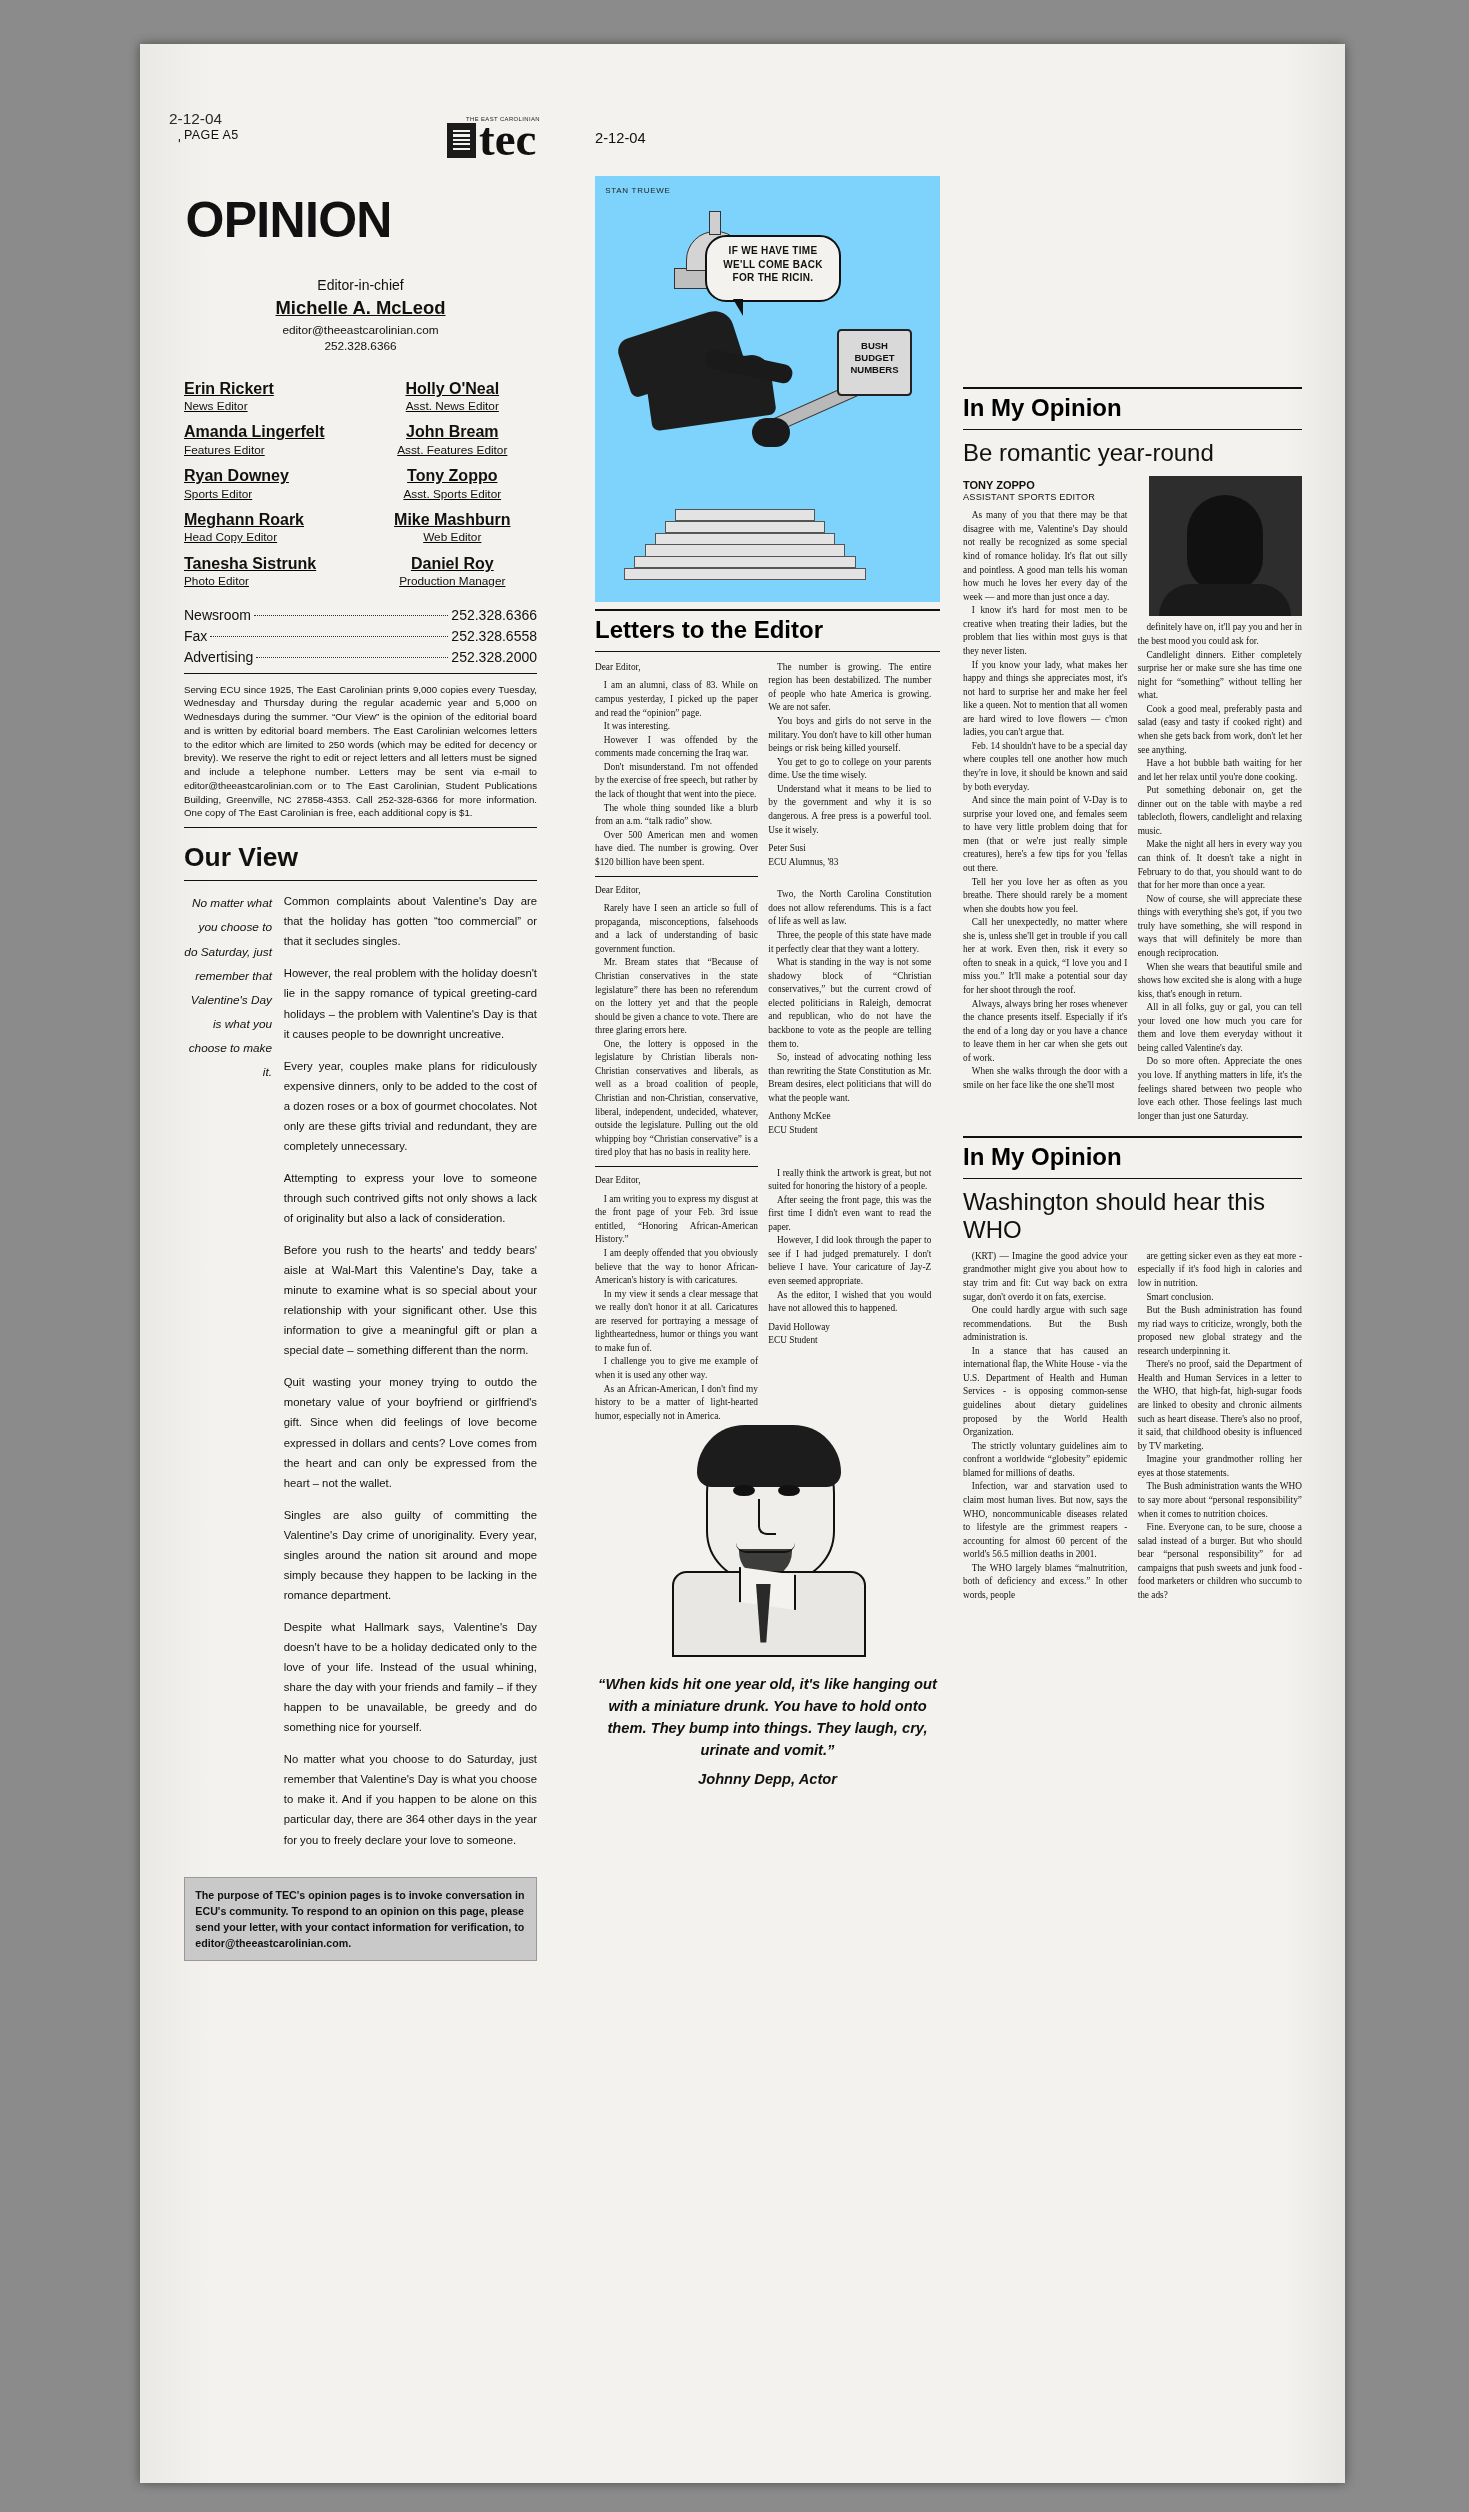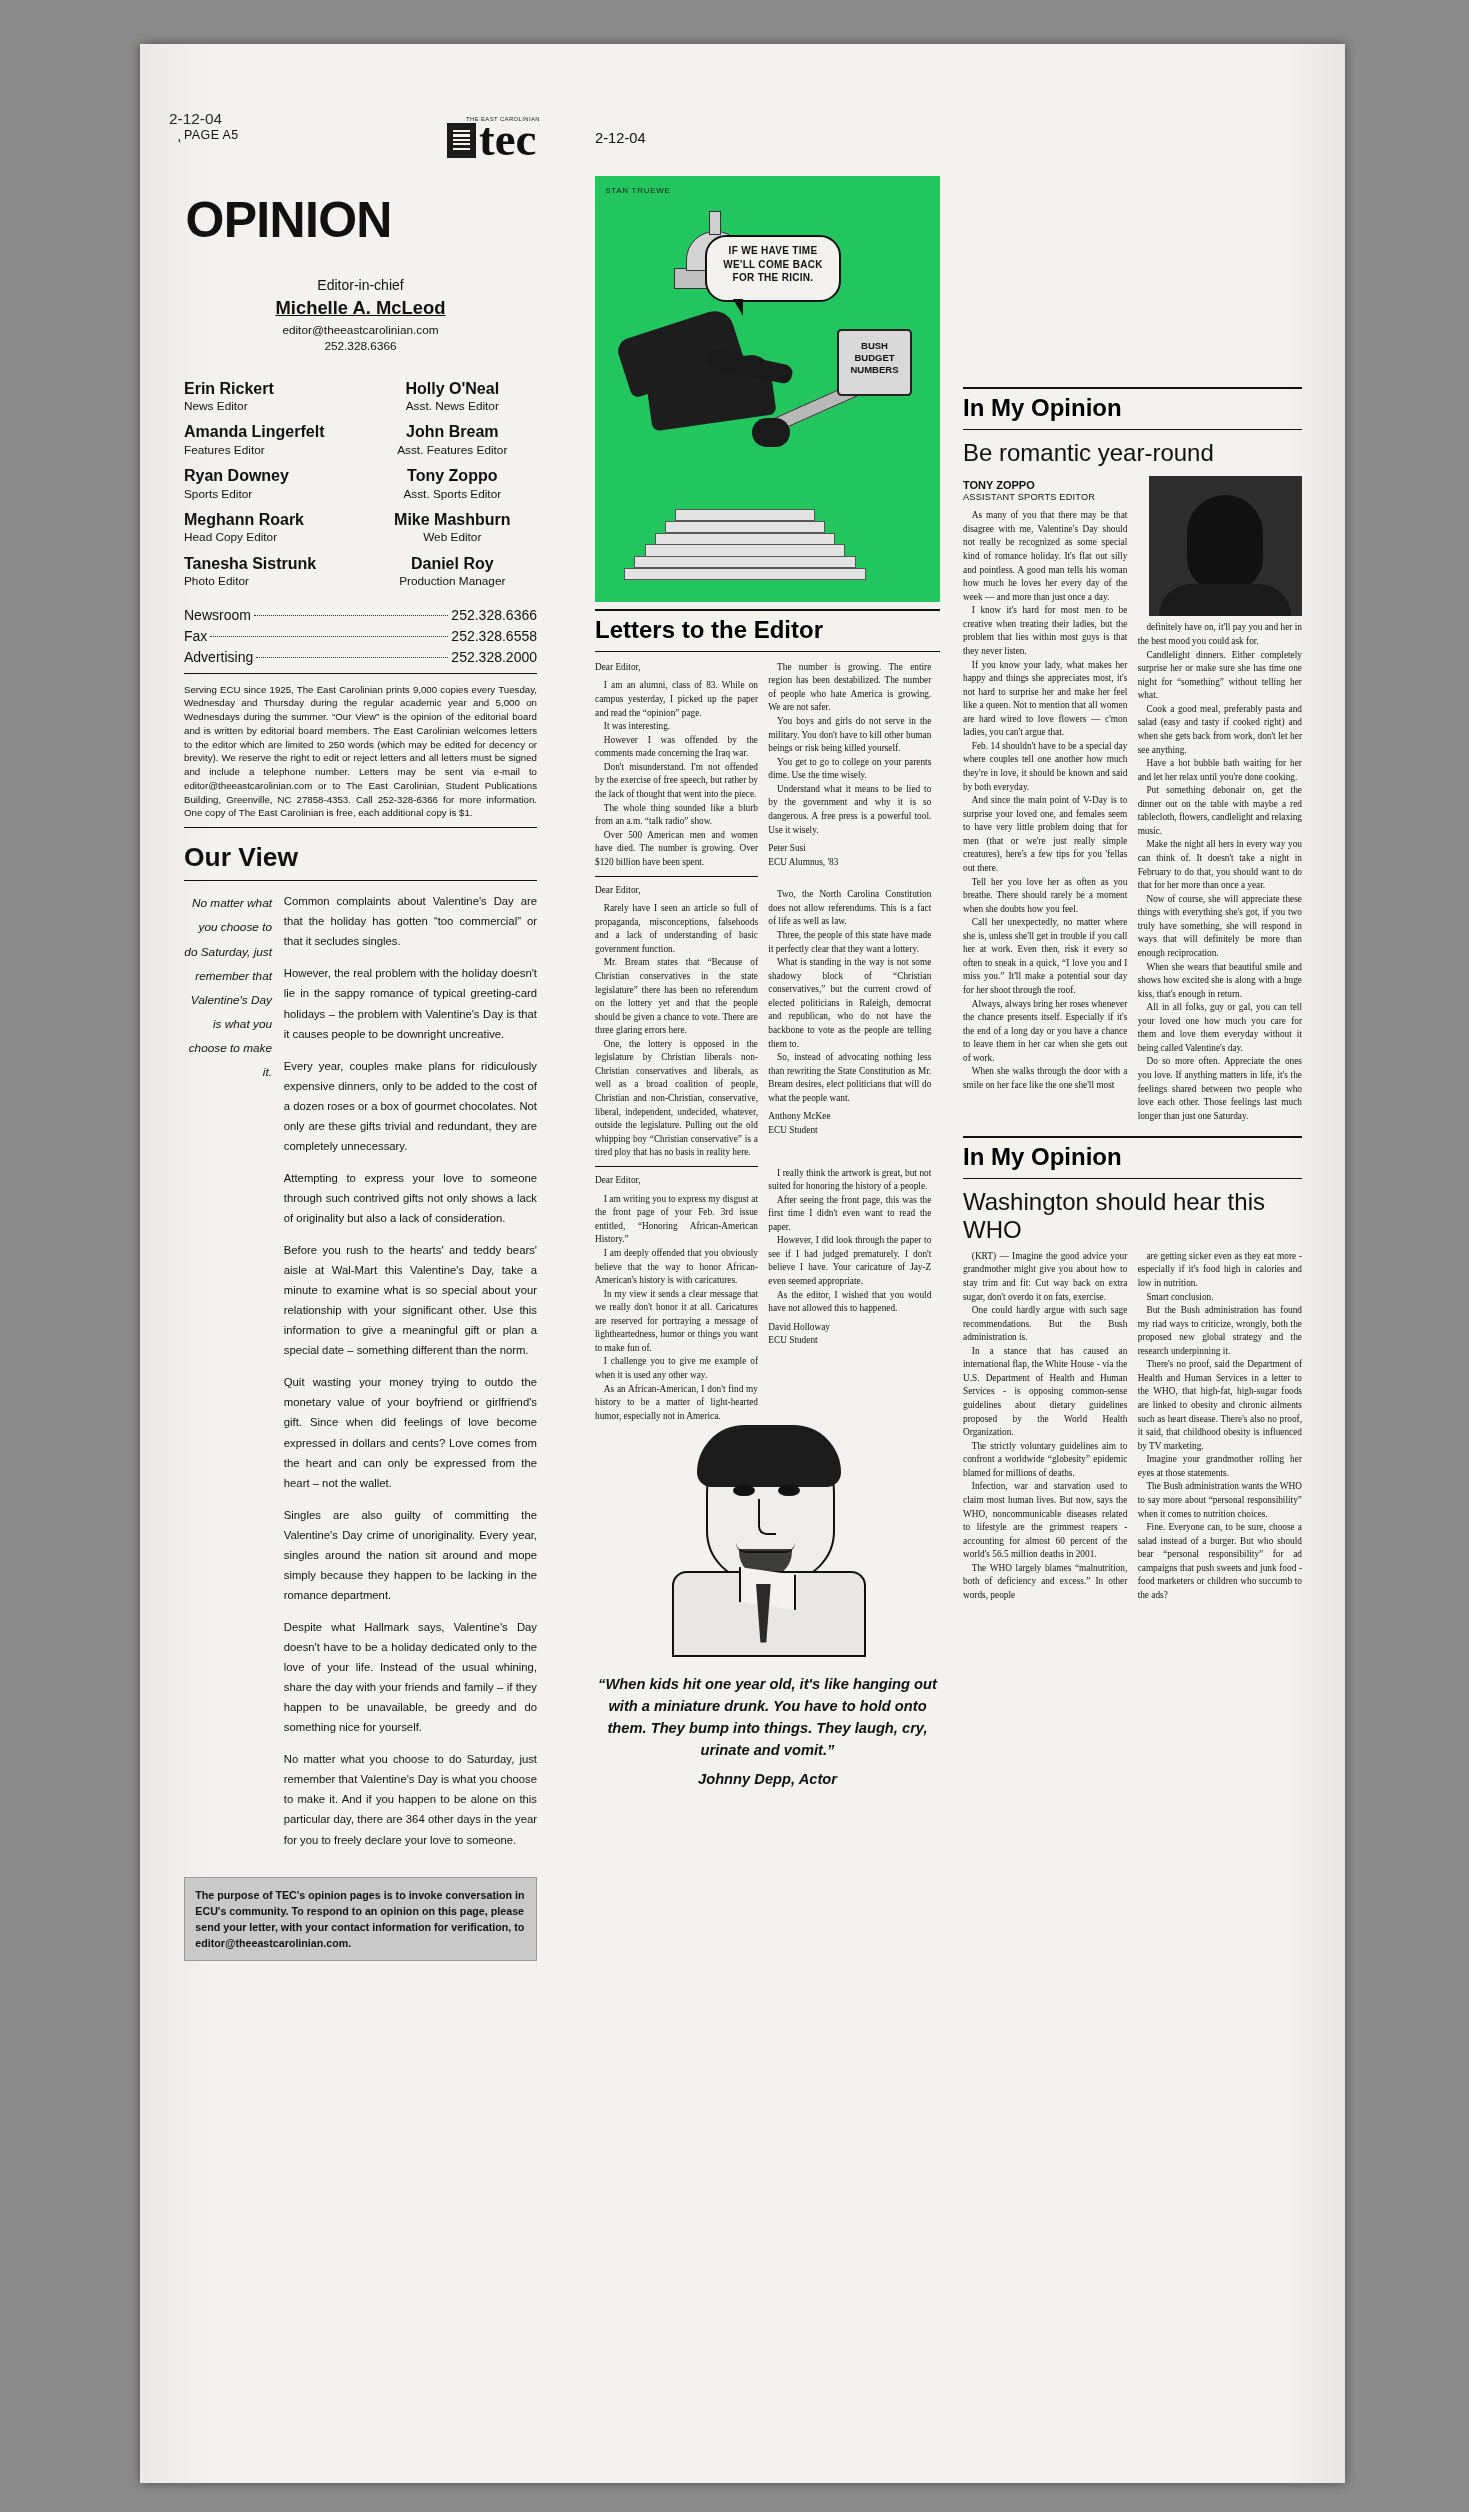--- a/index.html
+++ b/index.html
@@ -22,41 +22,41 @@
   .logo .box:after{content:"";position:absolute;left:5.9px;top:7.3px;width:17.6px;height:22px;
       background:repeating-linear-gradient(#f3f2ee 0 2.2px,#1b1b1b 2.2px 4.4px);}
   .col-left{position:absolute;left:44px;top:147px;width:353px;}
   .opinion-title{font-family:"Liberation Sans",sans-serif;font-weight:bold;font-size:50px;letter-spacing:-0.7px;color:#111;margin:0 0 28px 1.5px;}
   .masthead{text-align:center;}
   .masthead .eic-label{font-family:"Liberation Sans",sans-serif;font-size:14px;color:#111;margin-bottom:4.4px;}
   .masthead .eic-name{font-family:"Liberation Sans",sans-serif;font-weight:bold;font-size:18.4px;color:#111;text-decoration:underline;}
   .masthead .eic-mail{font-family:"Liberation Sans",sans-serif;font-size:11.8px;color:#111;margin-top:3.7px;}
   .masthead .eic-phone{font-family:"Liberation Sans",sans-serif;font-size:11.8px;color:#111;margin-top:2.2px;}
   .staff{margin-top:16px;display:flex;justify-content:space-between;}
-  .staff .scol{width:48%;}
+  .staff .scol{width:48%;text-decoration:underline;}
   .staff .scol.r{text-align:center;}
   .staff .name{font-family:"Liberation Sans",sans-serif;font-weight:bold;font-size:16px;color:#111;margin-top:10.3px;}
   .staff .role{font-family:"Liberation Sans",sans-serif;font-size:11.8px;color:#111;margin-top:1.5px;}
   .contacts{margin-top:19px;}
   .crow{display:flex;align-items:flex-start;font-family:"Liberation Sans",sans-serif;font-size:14px;color:#111;margin-bottom:5.1px;}
   .crow .lab{white-space:nowrap;}
   .crow .dots{flex:1;border-bottom:1.5px dotted #333;margin:0 2.9px 2.9px 2.9px;height:7.3px;}
   .crow .val{white-space:nowrap;}
   .rule{border-top:1.5px solid #111;margin:7.3px 0 8.8px;}
   .rule.thin{border-top:0.7px solid #111;}
   .serving{font-family:"Liberation Sans",sans-serif;font-size:9.7px;line-height:1.42;color:#111;text-align:justify;}
   .ourview-h{font-family:"Liberation Sans",sans-serif;font-weight:bold;font-size:26.4px;color:#111;margin:13.2px 0 2.9px;}
   .ourview-body{display:flex;gap:11.8px;margin-top:10.3px;}
   .pull{width:88px;font-family:"Liberation Sans",sans-serif;font-style:italic;font-size:11.8px;line-height:2.05;color:#111;text-align:right;}
   .ov-text{flex:1;font-family:"Liberation Sans",sans-serif;font-size:11.3px;line-height:1.78;color:#111;text-align:justify;}
   .ov-text p{margin:0 0 11.8px;}
   .purpose{margin-top:16px;background:#c9c9c9;border:0.7px solid #999;padding:8.8px 10.3px;font-family:"Liberation Sans",sans-serif;font-weight:bold;font-size:10.7px;line-height:1.5;color:#111;}
   .col-mid{position:absolute;left:455px;top:132px;width:345px;}
   .col-right{position:absolute;left:823px;top:132px;width:339px;}
-  .cartoon{position:relative;width:345px;height:426px;background:#22c55e;overflow:hidden;}
+  .cartoon{position:relative;width:345px;height:426px;background:#7dd3fc;overflow:hidden;}
   .section-h{font-family:"Liberation Sans",sans-serif;font-weight:bold;font-size:24px;color:#000000;margin:4.4px 0 1.5px;}
   .section-sub{font-family:"Liberation Sans",sans-serif;font-size:24px;color:#111;margin:2.9px 0 4.4px;}
   .letters-wrap{display:flex;gap:10.3px;margin-top:7.3px;}
   .lcol{width:163px;}
   .ltr{font-family:"Liberation Serif",serif;font-size:9.3px;line-height:1.46;color:#111;text-align:justify;}
   .ltr p{margin:0;text-indent:8.8px;}
   .ltr p.noind{text-indent:0;}
   .ltr .dear{font-style:normal;text-indent:0;margin-bottom:5.1px;}
   .ltr .sig{text-indent:0;margin-top:5.1px;}
   .hr-sm{border-top:0.7px solid #111;margin:6.6px 0;}

